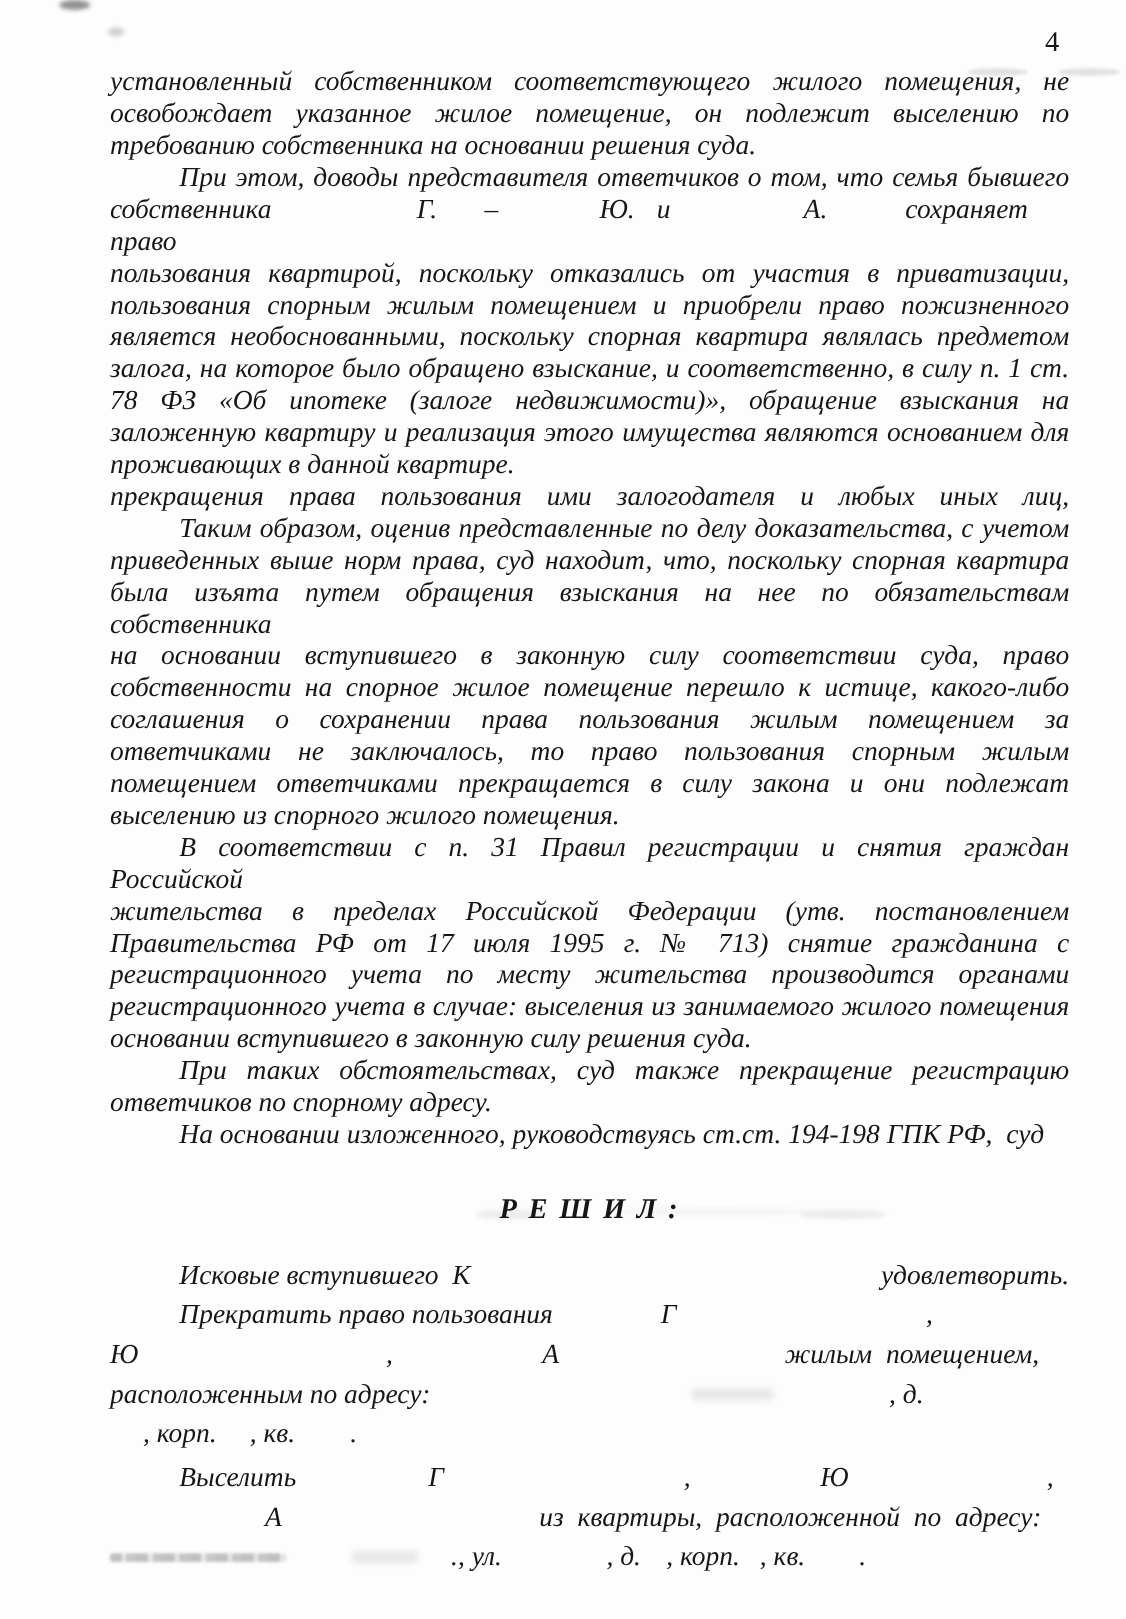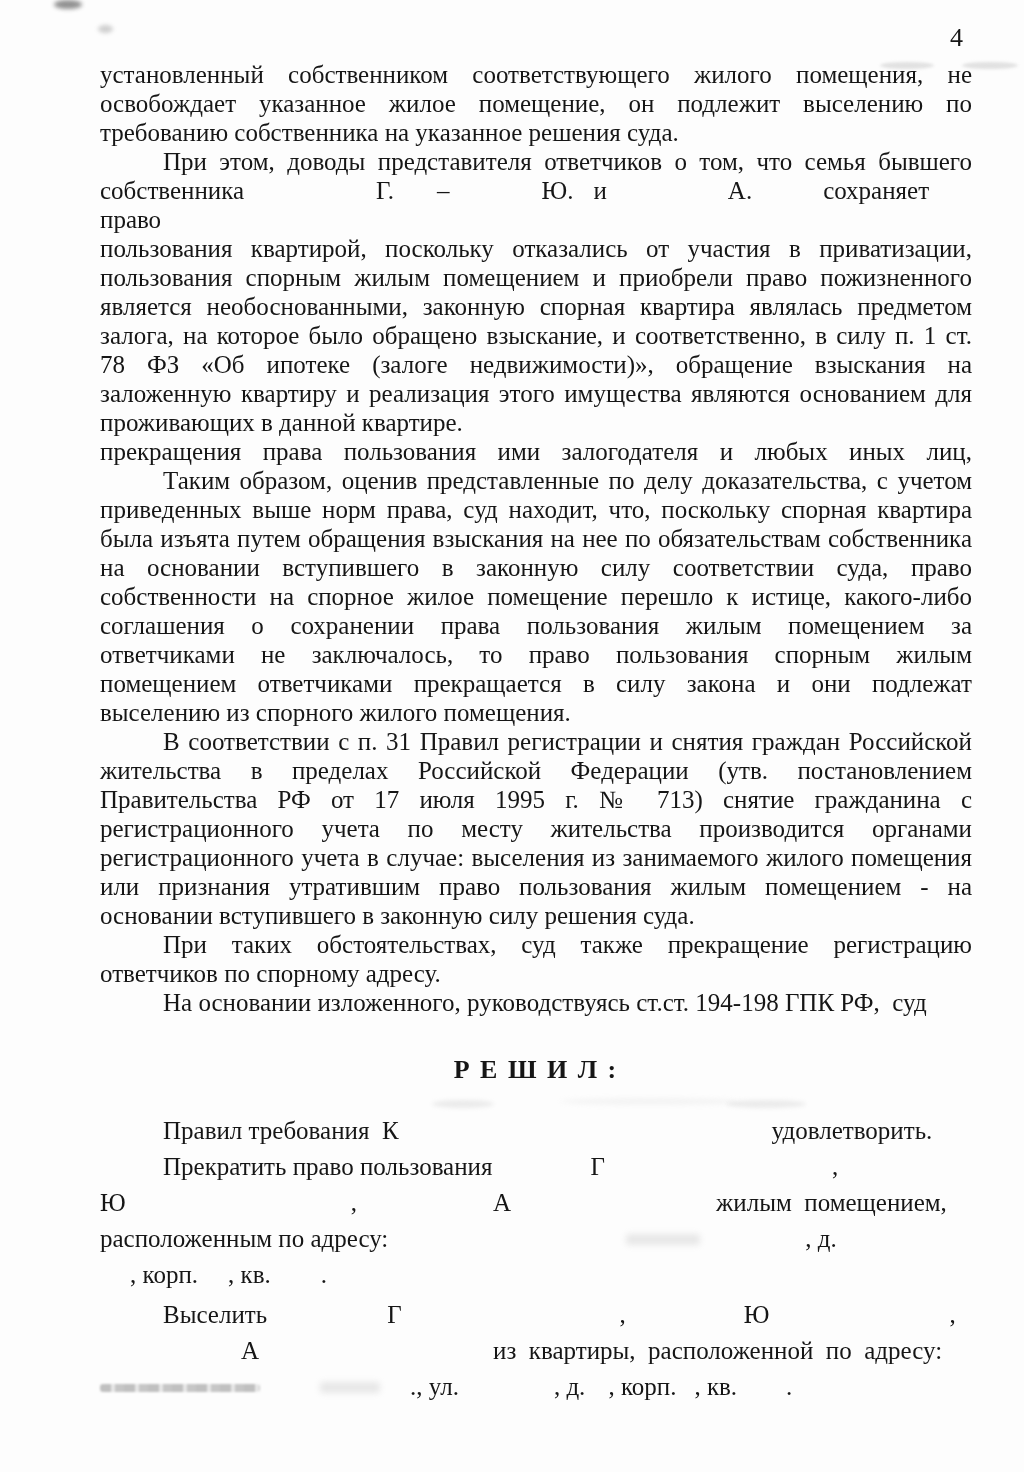--- a/index.html
+++ b/index.html
@@ -10,21 +10,21 @@
     background:#fdfdfd;
     overflow:hidden;
     font-family:"Liberation Serif","DejaVu Serif",serif;
     color:#161616;
   }
   .page-number{
     position:absolute;top:24px;left:950px;
     font-size:26px;line-height:28px;
   }
   .textcol{
-    position:absolute;left:100px;top:0;width:872px;
+    position:absolute;left:100px;top:0;width:872px;font-style:italic;
   }
   .para{margin:0;}
   .line{
     font-size:25px;line-height:29px;
     white-space:pre-wrap;
     text-align:left;
   }
   .line.j{text-align:justify;text-align-last:justify;}
   .line.l{text-align:left;text-align-last:left;}
   .line.c{text-align:right;text-align-last:center;}
@@ -70,28 +70,28 @@
   <div class="art art5" data-name="scan-noise-mid-left"></div>
   <div class="art art7" data-name="scan-noise-mid-center"></div>
   <div class="art art6" data-name="scan-noise-mid-right"></div>
 
   <div class="page-number" data-name="page-number">4</div>
 
   <div class="textcol" data-name="text-column">
       <div class="para body" data-name="para-continuation">
         <div data-name="text-line" class="line j">установленный собственником соответствующего жилого помещения, не</div>
         <div data-name="text-line" class="line j">освобождает указанное жилое помещение, он подлежит выселению по</div>
-        <div data-name="text-line" class="line l">требованию собственника на указанное решения суда.</div>
+        <div data-name="text-line" class="line l">требованию собственника на основании решения суда.</div>
       </div>
       <div class="para body" data-name="para-arguments-rejected">
         <div data-name="text-line" class="line j"><span class="gap indent" data-name="paragraph-indent"></span>При этом, доводы представителя ответчиков о том, что семья бывшего</div>
         <div data-name="text-line" class="line l"><span data-name="text-segment">собственника</span><span class="gap" data-name="redaction-gap" style="width: 132px;"></span><span data-name="text-segment">Г.</span><span class="gap" data-name="redaction-gap" style="width: 43px;"></span><span data-name="text-segment">–</span><span class="gap" data-name="redaction-gap" style="width: 92px;"></span><span data-name="text-segment">Ю.</span><span class="gap" data-name="redaction-gap" style="width: 20px;"></span><span data-name="text-segment">и</span><span class="gap" data-name="redaction-gap" style="width: 121px;"></span><span data-name="text-segment">А.</span><span class="gap" data-name="redaction-gap" style="width: 71px;"></span><span data-name="text-segment">сохраняет право</span></div>
         <div data-name="text-line" class="line j">пользования квартирой, поскольку отказались от участия в приватизации,</div>
         <div data-name="text-line" class="line j">пользования спорным жилым помещением и приобрели право пожизненного</div>
-        <div data-name="text-line" class="line j">является необоснованными, законную спорная квартира являлась предметом</div>
+        <div data-name="text-line" class="line j">является необоснованными, поскольку спорная квартира являлась предметом</div>
         <div data-name="text-line" class="line j">залога, на которое было обращено взыскание, и соответственно, в силу п. 1 ст.</div>
         <div data-name="text-line" class="line j">78 ФЗ «Об ипотеке (залоге недвижимости)», обращение взыскания на</div>
         <div data-name="text-line" class="line j">заложенную квартиру и реализация этого имущества являются основанием для</div>
         <div data-name="text-line" class="line l">проживающих в данной квартире.</div>
         <div data-name="text-line" class="line j">прекращения права пользования ими залогодателя и любых иных лиц,</div>
       </div>
       <div class="para body" data-name="para-court-findings">
         <div data-name="text-line" class="line j"><span class="gap indent" data-name="paragraph-indent"></span>Таким образом, оценив представленные по делу доказательства, с учетом</div>
         <div data-name="text-line" class="line j">приведенных выше норм права, суд находит, что, поскольку спорная квартира</div>
         <div data-name="text-line" class="line j">была изъята путем обращения взыскания на нее по обязательствам собственника</div>
@@ -101,35 +101,34 @@
         <div data-name="text-line" class="line j">ответчиками не заключалось, то право пользования спорным жилым</div>
         <div data-name="text-line" class="line j">помещением ответчиками прекращается в силу закона и они подлежат</div>
         <div data-name="text-line" class="line l">выселению из спорного жилого помещения.</div>
       </div>
       <div class="para body" data-name="para-registration-rules">
         <div data-name="text-line" class="line j"><span class="gap indent" data-name="paragraph-indent"></span>В соответствии с п. 31 Правил регистрации и снятия граждан Российской</div>
         <div data-name="text-line" class="line j">жительства в пределах Российской Федерации (утв. постановлением</div>
         <div data-name="text-line" class="line j">Правительства РФ от 17 июля 1995 г. № 713) снятие гражданина с</div>
         <div data-name="text-line" class="line j">регистрационного учета по месту жительства производится органами</div>
         <div data-name="text-line" class="line j">регистрационного учета в случае: выселения из занимаемого жилого помещения</div>
-        <div data-name="text-line" class="line j">или признания утратившим право пользования жилым помещением - на</div>
         <div data-name="text-line" class="line l">основании вступившего в законную силу решения суда.</div>
       </div>
       <div class="para body" data-name="para-registration-termination">
         <div data-name="text-line" class="line j"><span class="gap indent" data-name="paragraph-indent"></span>При таких обстоятельствах, суд также прекращение регистрацию</div>
         <div data-name="text-line" class="line l">ответчиков по спорному адресу.</div>
       </div>
       <div class="para body" data-name="para-legal-basis">
         <div data-name="text-line" class="line l"><span class="gap" data-name="redaction-gap" style="width: 63px;"></span><span data-name="text-segment">На основании изложенного, руководствуясь ст.ст. 194-198 ГПК РФ,  суд</span></div>
       </div>
       <div class="para heading" data-name="decision-heading">
         <div data-name="text-line" class="line c">Р Е Ш И Л :</div>
       </div>
       <div class="para res" data-name="para-claims-granted">
-        <div data-name="text-line" class="line l"><span class="gap" data-name="redaction-gap" style="width: 63px;"></span><span data-name="text-segment">Правил требования  К</span><span class="gap" data-name="redaction-gap" style="width: 373px;"></span><span data-name="text-segment">удовлетворить.</span></div>
+        <div data-name="text-line" class="line l"><span class="gap" data-name="redaction-gap" style="width: 63px;"></span><span data-name="text-segment">Исковые вступившего  К</span><span class="gap" data-name="redaction-gap" style="width: 373px;"></span><span data-name="text-segment">удовлетворить.</span></div>
       </div>
       <div class="para res" data-name="para-terminate-right">
         <div data-name="text-line" class="line l"><span class="gap" data-name="redaction-gap" style="width: 63px;"></span><span data-name="text-segment">Прекратить право пользования</span><span class="gap" data-name="redaction-gap" style="width: 98px;"></span><span data-name="text-segment">Г</span><span class="gap" data-name="redaction-gap" style="width: 227px;"></span><span data-name="text-segment">,</span></div>
         <div data-name="text-line" class="line l"><span data-name="text-segment">Ю</span><span class="gap" data-name="redaction-gap" style="width: 225px;"></span><span data-name="text-segment">,</span><span class="gap" data-name="redaction-gap" style="width: 136px;"></span><span data-name="text-segment">А</span><span class="gap" data-name="redaction-gap" style="width: 205px;"></span><span data-name="text-segment">жилым  помещением,</span></div>
         <div data-name="text-line" class="line l"><span data-name="text-segment">расположенным по адресу:</span><span class="gap" data-name="redaction-gap" style="width: 238px;"></span><span class="fade" data-name="faint-erased-mark" style="width: 74px;"></span><span class="gap" data-name="redaction-gap" style="width: 105px;"></span><span data-name="text-segment">, д.</span></div>
         <div data-name="text-line" class="line l"><span class="gap" data-name="redaction-gap" style="width: 30px;"></span><span data-name="text-segment">, корп.</span><span class="gap" data-name="redaction-gap" style="width: 30px;"></span><span data-name="text-segment">, кв.</span><span class="gap" data-name="redaction-gap" style="width: 50px;"></span><span data-name="text-segment">.</span></div>
       </div>
       <div class="para res" data-name="para-evict">
         <div data-name="text-line" class="line l"><span class="gap" data-name="redaction-gap" style="width: 63px;"></span><span data-name="text-segment">Выселить</span><span class="gap" data-name="redaction-gap" style="width: 120px;"></span><span data-name="text-segment">Г</span><span class="gap" data-name="redaction-gap" style="width: 218px;"></span><span data-name="text-segment">,</span><span class="gap" data-name="redaction-gap" style="width: 118px;"></span><span data-name="text-segment">Ю</span><span class="gap" data-name="redaction-gap" style="width: 180px;"></span><span data-name="text-segment">,</span></div>
         <div data-name="text-line" class="line l"><span class="gap" data-name="redaction-gap" style="width: 141px;"></span><span data-name="text-segment">А</span><span class="gap" data-name="redaction-gap" style="width: 234px;"></span><span data-name="text-segment">из  квартиры,  расположенной  по  адресу:</span></div>

